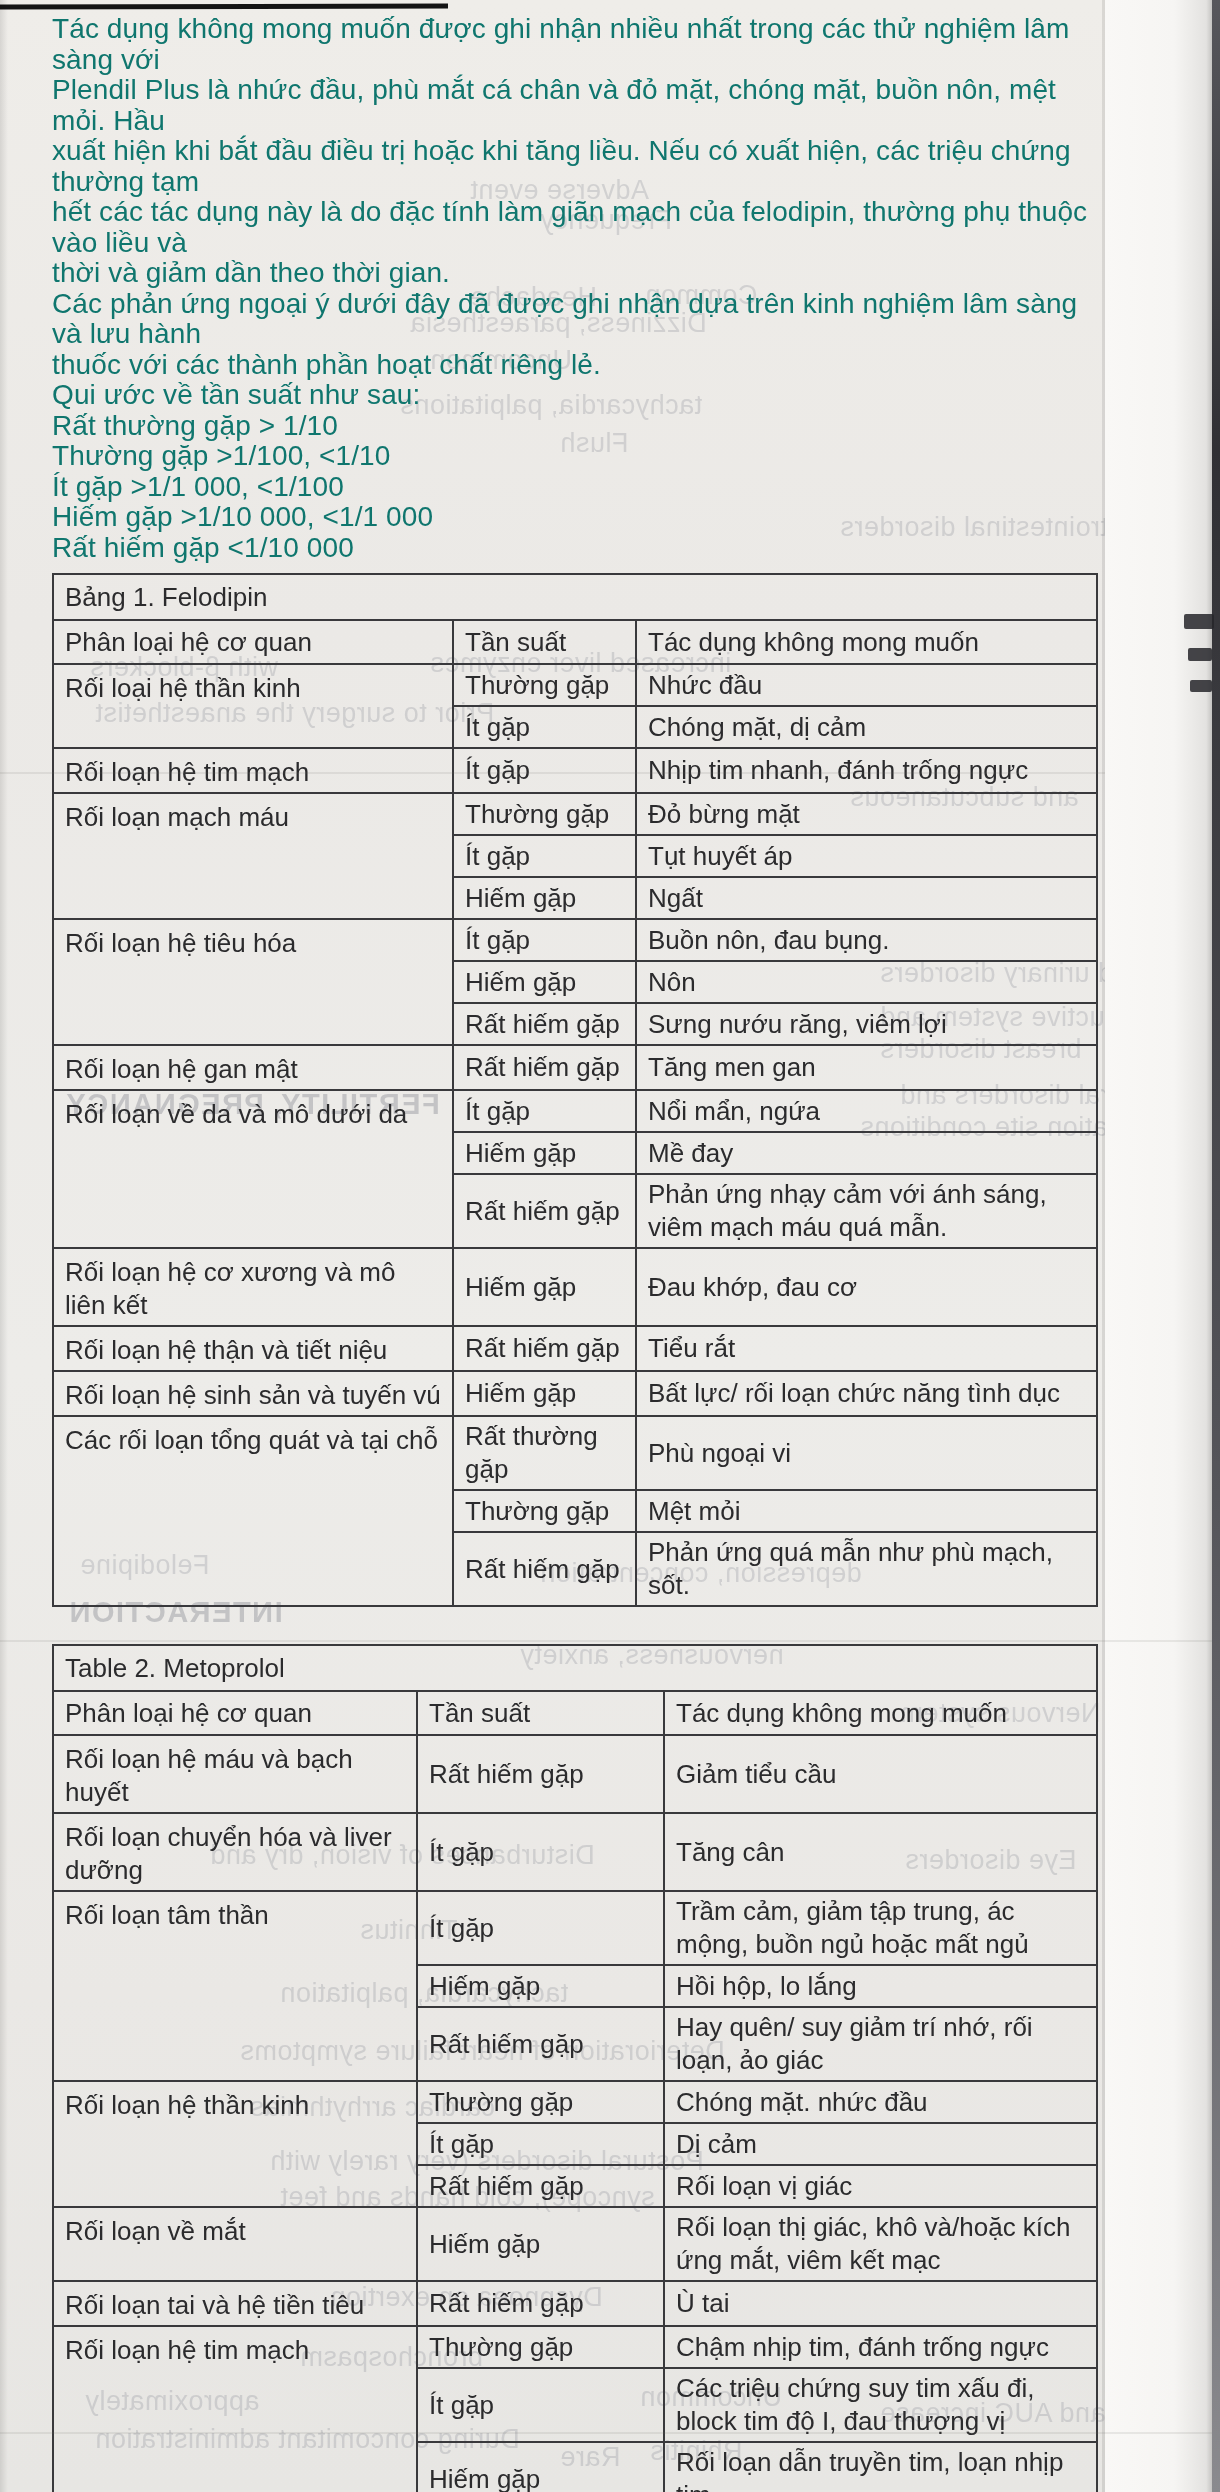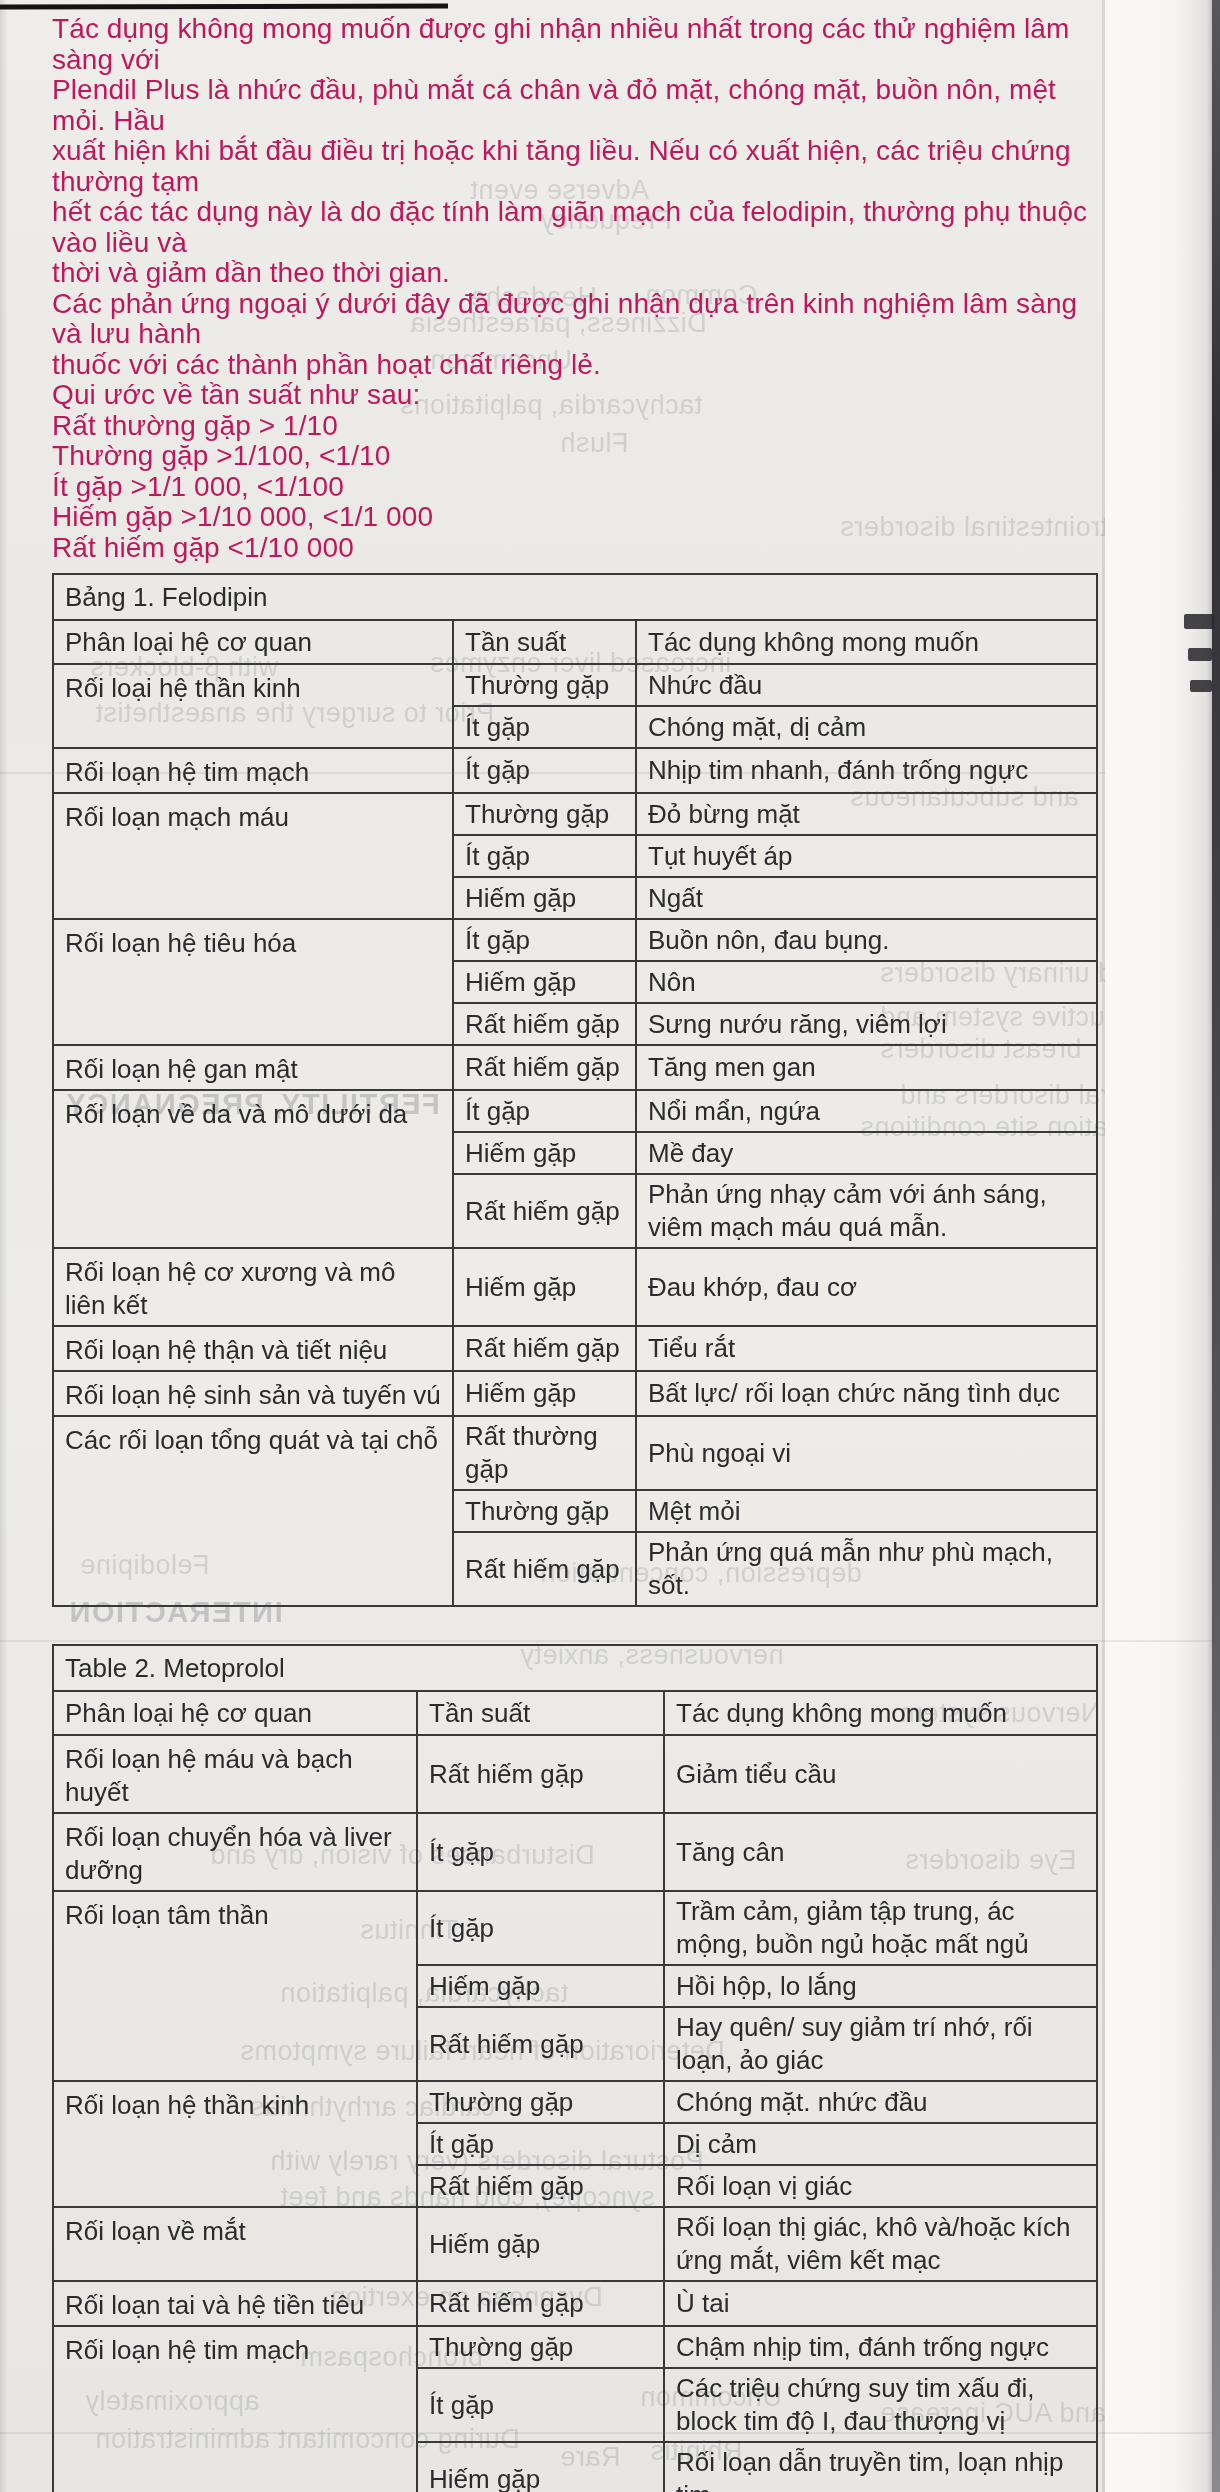--- a/index.html
+++ b/index.html
@@ -18,21 +18,21 @@
     transform:scaleX(-1);
     font-size:27px;color:rgba(108,112,128,0.22);
     letter-spacing:0.5px;
     filter:blur(0.4px);
   }
   .ghost.gb{font-weight:bold;font-size:29px;color:rgba(88,92,108,0.28);letter-spacing:1.5px;}
 
   
   .content{position:absolute;left:52px;top:14px;width:1044px;z-index:2;}
   .intro-line{
-    font-size:28px;line-height:30.5px;color:#be185d;
+    font-size:28px;line-height:30.5px;color:#0f766e;
     letter-spacing:0.1px;
   }
   .tables-area{margin-top:10px;}
   table.rxtable{
     border-collapse:collapse;table-layout:fixed;width:1044px;
     background:transparent;
     margin-top:8px;
   }
   table.t2{margin-top:37px;}
   .rxtable td{

